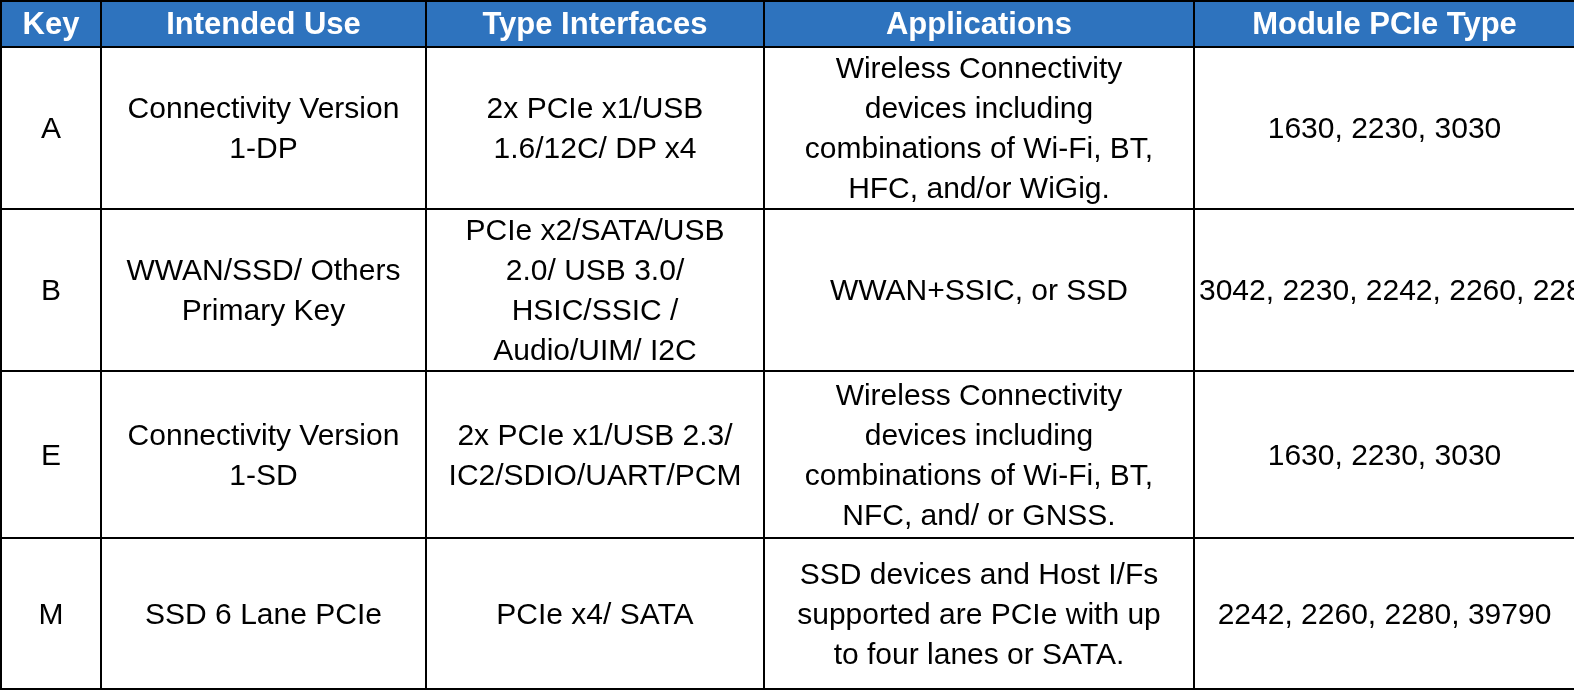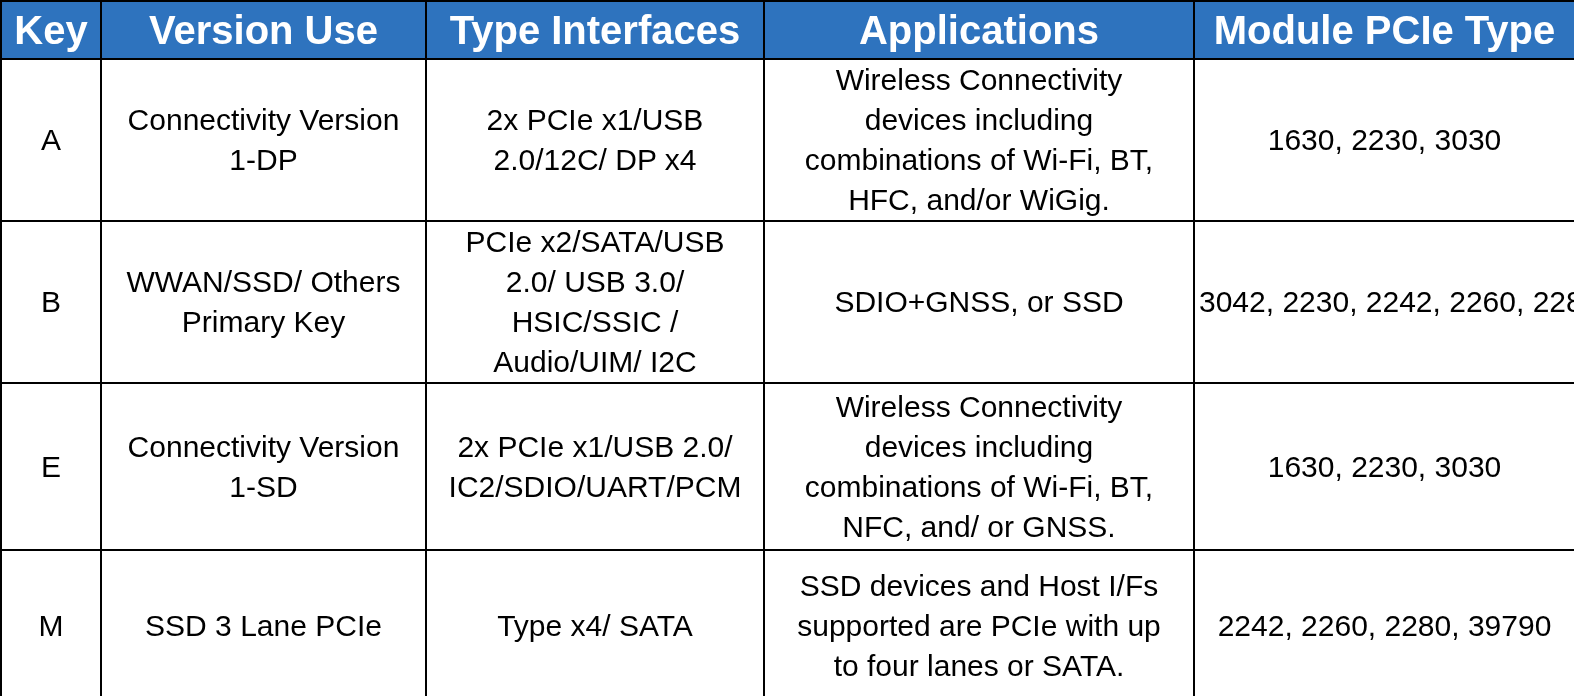--- a/index.html
+++ b/index.html
@@ -36,23 +36,23 @@
     text-align: center;
     vertical-align: middle;
     overflow: visible;
     white-space: normal;
   }
 
   thead th {
     background: #2E73BE;
     color: #ffffff;
     font-weight: bold;
-    font-size: 40px;
+    font-size: 31px;
     line-height: 34px;
-    height: 58px;
+    height: 46px;
     padding: 0 4px;
     letter-spacing: 0px;
     margin-left: 26px;
   }
 
   tbody td {
     color: #000000;
     font-weight: normal;
     font-size: 30px;
     line-height: 40px;
@@ -95,38 +95,38 @@
     <colgroup>
       <col class="c-key">
       <col class="c-use">
       <col class="c-host">
       <col class="c-app">
       <col class="c-mod">
     </colgroup>
     <thead>
       <tr>
         <th>Key</th>
-        <th>Version Use</th>
+        <th>Intended Use</th>
         <th>Type Interfaces</th>
         <th>Applications</th>
         <th>Module PCIe Type</th>
       </tr>
     </thead>
     <tbody>
       <tr class="row-a">
         <td class="key-cell">
             <span class="cell-inner">A</span>
           </td>
         <td class="use-cell">
             <span class="cell-inner">Connectivity Version
 1-DP</span>
           </td>
         <td class="host-cell">
             <span class="cell-inner">2x PCIe x1/USB
-2.0/12C/   DP x4</span>
+1.6/12C/   DP x4</span>
           </td>
         <td class="app-cell">
             <span class="cell-inner">Wireless Connectivity
 devices including
 combinations of Wi-Fi, BT,
 HFC, and/or WiGig.</span>
           </td>
         <td class="mod-cell">
             <span class="cell-inner">1630, 2230, 3030</span>
           </td>
@@ -139,58 +139,58 @@
             <span class="cell-inner">WWAN/SSD/ Others
 Primary Key</span>
           </td>
         <td class="host-cell">
             <span class="cell-inner">PCIe x2/SATA/USB
 2.0/   USB 3.0/
 HSIC/SSIC /
 Audio/UIM/ I2C</span>
           </td>
         <td class="app-cell">
-            <span class="cell-inner">SDIO+GNSS, or SSD</span>
+            <span class="cell-inner">WWAN+SSIC, or SSD</span>
           </td>
         <td class="mod-cell">
             <span class="cell-inner nowrap-overflow">3042, 2230, 2242, 2260,
 2280, 22110</span>
           </td>
       </tr>
       <tr class="row-e">
         <td class="key-cell">
             <span class="cell-inner">E</span>
           </td>
         <td class="use-cell">
             <span class="cell-inner">Connectivity Version
 1-SD</span>
           </td>
         <td class="host-cell">
-            <span class="cell-inner">2x PCIe x1/USB 2.0/
+            <span class="cell-inner">2x PCIe x1/USB 2.3/
 IC2/SDIO/UART/PCM</span>
           </td>
         <td class="app-cell">
             <span class="cell-inner">Wireless Connectivity
 devices including
 combinations of Wi-Fi, BT,
 NFC, and/ or GNSS.</span>
           </td>
         <td class="mod-cell">
             <span class="cell-inner">1630, 2230, 3030</span>
           </td>
       </tr>
       <tr class="row-m">
         <td class="key-cell">
             <span class="cell-inner">M</span>
           </td>
         <td class="use-cell">
-            <span class="cell-inner">SSD 3 Lane PCIe</span>
-          </td>
-        <td class="host-cell">
-            <span class="cell-inner">Type x4/ SATA</span>
+            <span class="cell-inner">SSD 6 Lane PCIe</span>
+          </td>
+        <td class="host-cell">
+            <span class="cell-inner">PCIe x4/ SATA</span>
           </td>
         <td class="app-cell">
             <span class="cell-inner">SSD devices and Host I/Fs
 supported are PCIe with up
 to four lanes or SATA.</span>
           </td>
         <td class="mod-cell">
             <span class="cell-inner nowrap-overflow">2242, 2260, 2280, 39790</span>
           </td>
       </tr>

